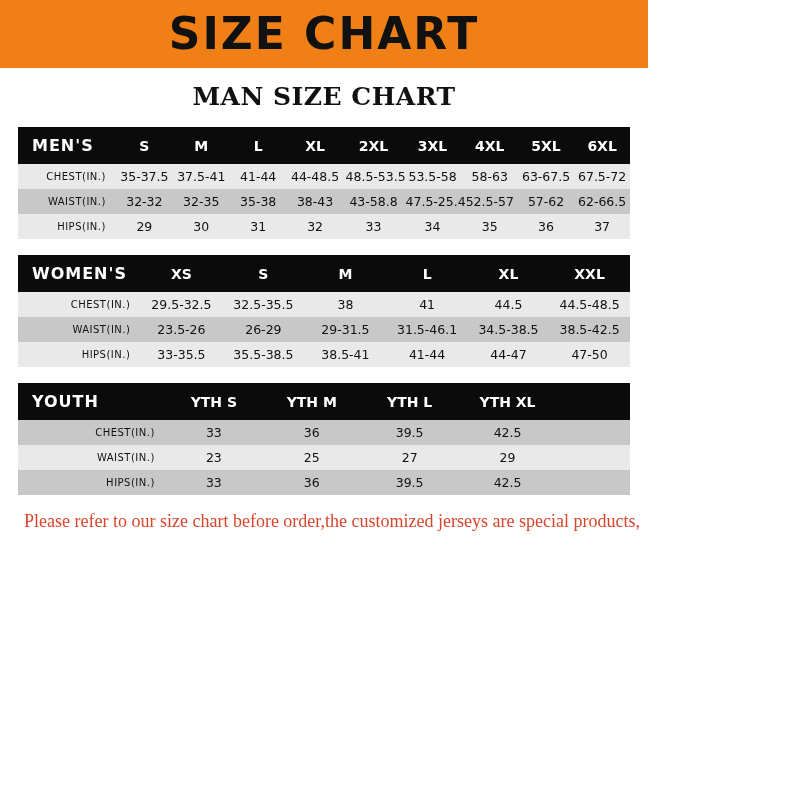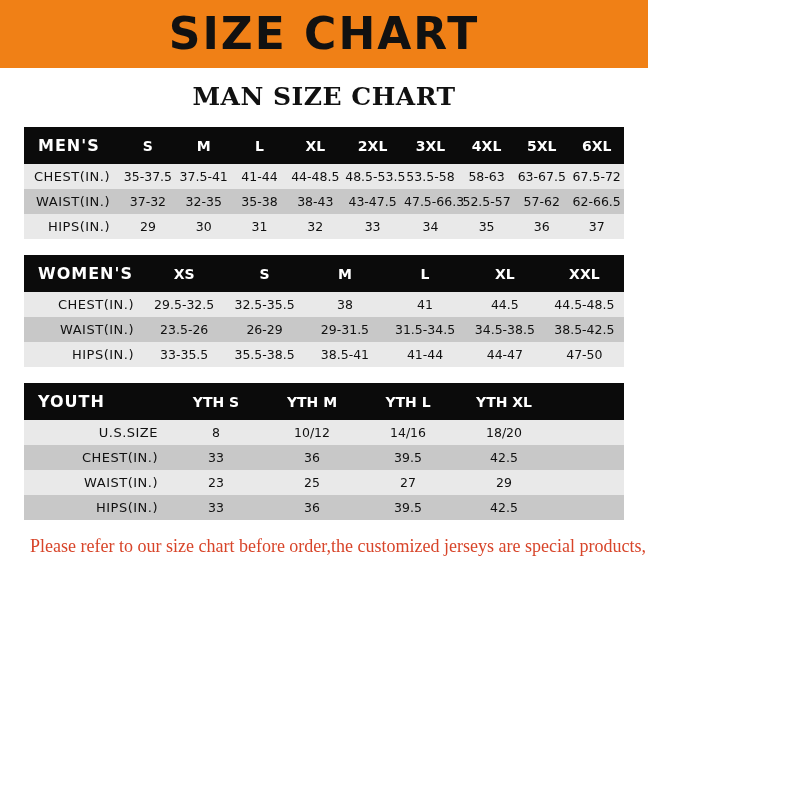--- a/index.html
+++ b/index.html
@@ -31,21 +31,21 @@
   .banner-title {
     font-family: "DejaVu Sans", sans-serif;
     font-weight: bold;
     font-size: 44px;
     letter-spacing: 2px;
     color: #111111;
     line-height: 1;
     margin: 0;
   }
   .content {
-    padding: 0 24px;
+    padding: 0 18px;
     box-sizing: border-box;
   }
   .section {
     margin-top: 14px;
   }
   .section-title {
     text-align: center;
     font-family: "DejaVu Serif", serif;
     font-weight: bold;
     font-size: 25px;
@@ -83,21 +83,21 @@
   }
   table.size-table tbody tr.light td {
     background: #e9e9e9;
   }
   table.size-table tbody tr.dark td {
     background: #c8c8c8;
   }
   table.size-table tbody td.row-label {
     text-align: right;
     padding-right: 10px;
-    font-size: 13px;
+    font-size: 10px;
     letter-spacing: 0.5px;
   }
   
   .footnote {
     margin-top: 14px;
     text-align: center;
     color: #d8452a;
     font-family: Liberation Serif, serif;
     font-size: 18px;
     line-height: 1.35;
@@ -155,26 +155,26 @@
             <td>41-44</td>
             <td>44-48.5</td>
             <td>48.5-53.5</td>
             <td>53.5-58</td>
             <td>58-63</td>
             <td>63-67.5</td>
             <td>67.5-72</td>
           </tr>
           <tr class="dark">
             <td class="row-label">WAIST(IN.)</td>
-            <td>37-32</td>
+            <td>32-32</td>
             <td>32-35</td>
             <td>35-38</td>
             <td>38-43</td>
-            <td>43-47.5</td>
-            <td>47.5-66.3</td>
+            <td>43-58.8</td>
+            <td>47.5-25.4</td>
             <td>52.5-57</td>
             <td>57-62</td>
             <td>62-66.5</td>
           </tr>
           <tr class="light">
             <td class="row-label">HIPS(IN.)</td>
             <td>29</td>
             <td>30</td>
             <td>31</td>
             <td>32</td>
@@ -218,21 +218,21 @@
             <td>38</td>
             <td>41</td>
             <td>44.5</td>
             <td>44.5-48.5</td>
           </tr>
           <tr class="dark">
             <td class="row-label">WAIST(IN.)</td>
             <td>23.5-26</td>
             <td>26-29</td>
             <td>29-31.5</td>
-            <td>31.5-34.5</td>
+            <td>31.5-46.1</td>
             <td>34.5-38.5</td>
             <td>38.5-42.5</td>
           </tr>
           <tr class="light">
             <td class="row-label">HIPS(IN.)</td>
             <td>33-35.5</td>
             <td>35.5-38.5</td>
             <td>38.5-41</td>
             <td>41-44</td>
             <td>44-47</td>
@@ -256,28 +256,20 @@
           <tr>
             <th class="row-label-head">YOUTH</th>
             <th>YTH S</th>
             <th>YTH M</th>
             <th>YTH L</th>
             <th>YTH XL</th>
             <th></th>
           </tr>
         </thead>
         <tbody>
-          <tr class="light">
-            <td class="row-label">U.S.SIZE</td>
-            <td>8</td>
-            <td>10/12</td>
-            <td>14/16</td>
-            <td>18/20</td>
-            <td></td>
-          </tr>
           <tr class="dark">
             <td class="row-label">CHEST(IN.)</td>
             <td>33</td>
             <td>36</td>
             <td>39.5</td>
             <td>42.5</td>
             <td></td>
           </tr>
           <tr class="light">
             <td class="row-label">WAIST(IN.)</td>

